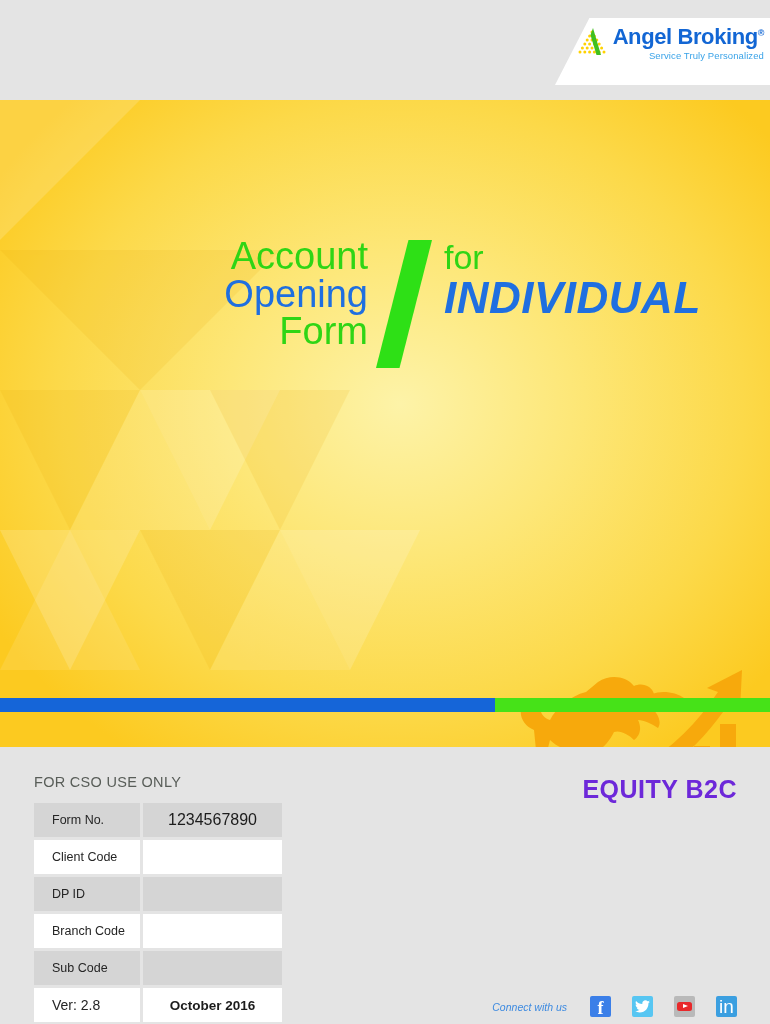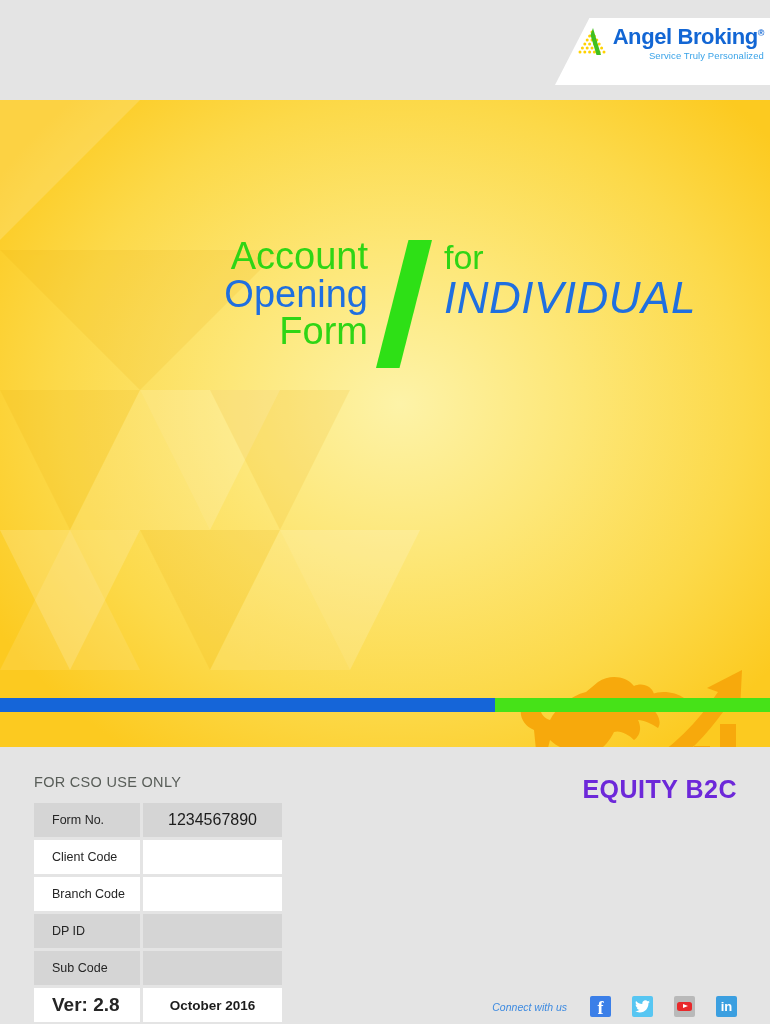--- a/index.html
+++ b/index.html
@@ -136,21 +136,21 @@
     top: 2px;
     line-height: 1;
   }
   .t-for {
     font-size: 34px;
     color: #2fd515;
     letter-spacing: 0px;
   }
   .t-individual {
     font-size: 44px;
-    font-weight: normal;
+    font-weight: bold;
     font-style: italic;
     color: #1f6fe0;
     letter-spacing: 0.5px;
     margin-top: 2px;
   }
 
   .bull-art {
     position: absolute;
     right: 8px;
     bottom: 0;
@@ -211,21 +211,21 @@
     width: 139px;
     display: flex;
     align-items: center;
     justify-content: center;
     font-size: 16px;
     color: #1c1c1c;
     box-sizing: border-box;
   }
   .shade-gray  { background: #d5d5d5; }
   .shade-white { background: #ffffff; }
-  .bold-cell   { font-weight: bold; font-size: 19px; }
+  .bold-cell   { font-weight: normal; font-size: 14px; }
   .bold-cell-r { font-weight: bold; font-size: 13.5px; }
 
   .equity-label {
     position: absolute;
     right: 33px;
     top: 28px;
     font-size: 25px;
     font-weight: bold;
     color: #6d28d9;
     letter-spacing: 0.5px;
@@ -277,22 +277,22 @@
   .yt-pill::after {
     content: "";
     position: absolute;
     left: 5.5px; top: 2px;
     border-left: 5px solid #ffffff;
     border-top: 2.6px solid transparent;
     border-bottom: 2.6px solid transparent;
   }
   .li-glyph {
     color: #ffffff;
-    font-weight: bold;
-    font-size: 13px;
+    font-weight: normal;
+    font-size: 19px;
     line-height: 1;
   }
 </style>
 </head>
 <body>
 
 <div class="page">
 
   <div class="header">
     <div class="logo-banner"></div>
@@ -412,27 +412,27 @@
         <div class="cso-cell-label shade-gray">Form No.</div>
         <div class="cso-cell-value shade-gray">1234567890</div>
       </div>
 
       <div class="cso-row">
         <div class="cso-cell-label shade-white">Client Code</div>
         <div class="cso-cell-value shade-white"></div>
       </div>
 
       <div class="cso-row">
+        <div class="cso-cell-label shade-gray">DP ID</div>
+        <div class="cso-cell-value shade-gray"></div>
+      </div>
+
+      <div class="cso-row">
         <div class="cso-cell-label shade-white">Branch Code</div>
         <div class="cso-cell-value shade-white"></div>
-      </div>
-
-      <div class="cso-row">
-        <div class="cso-cell-label shade-gray">DP ID</div>
-        <div class="cso-cell-value shade-gray"></div>
       </div>
 
       <div class="cso-row">
         <div class="cso-cell-label shade-gray">Sub Code</div>
         <div class="cso-cell-value shade-gray"></div>
       </div>
 
       <div class="cso-row">
         <div class="cso-cell-label shade-white bold-cell">Ver: 2.8</div>
         <div class="cso-cell-value shade-white bold-cell-r">October 2016</div>

